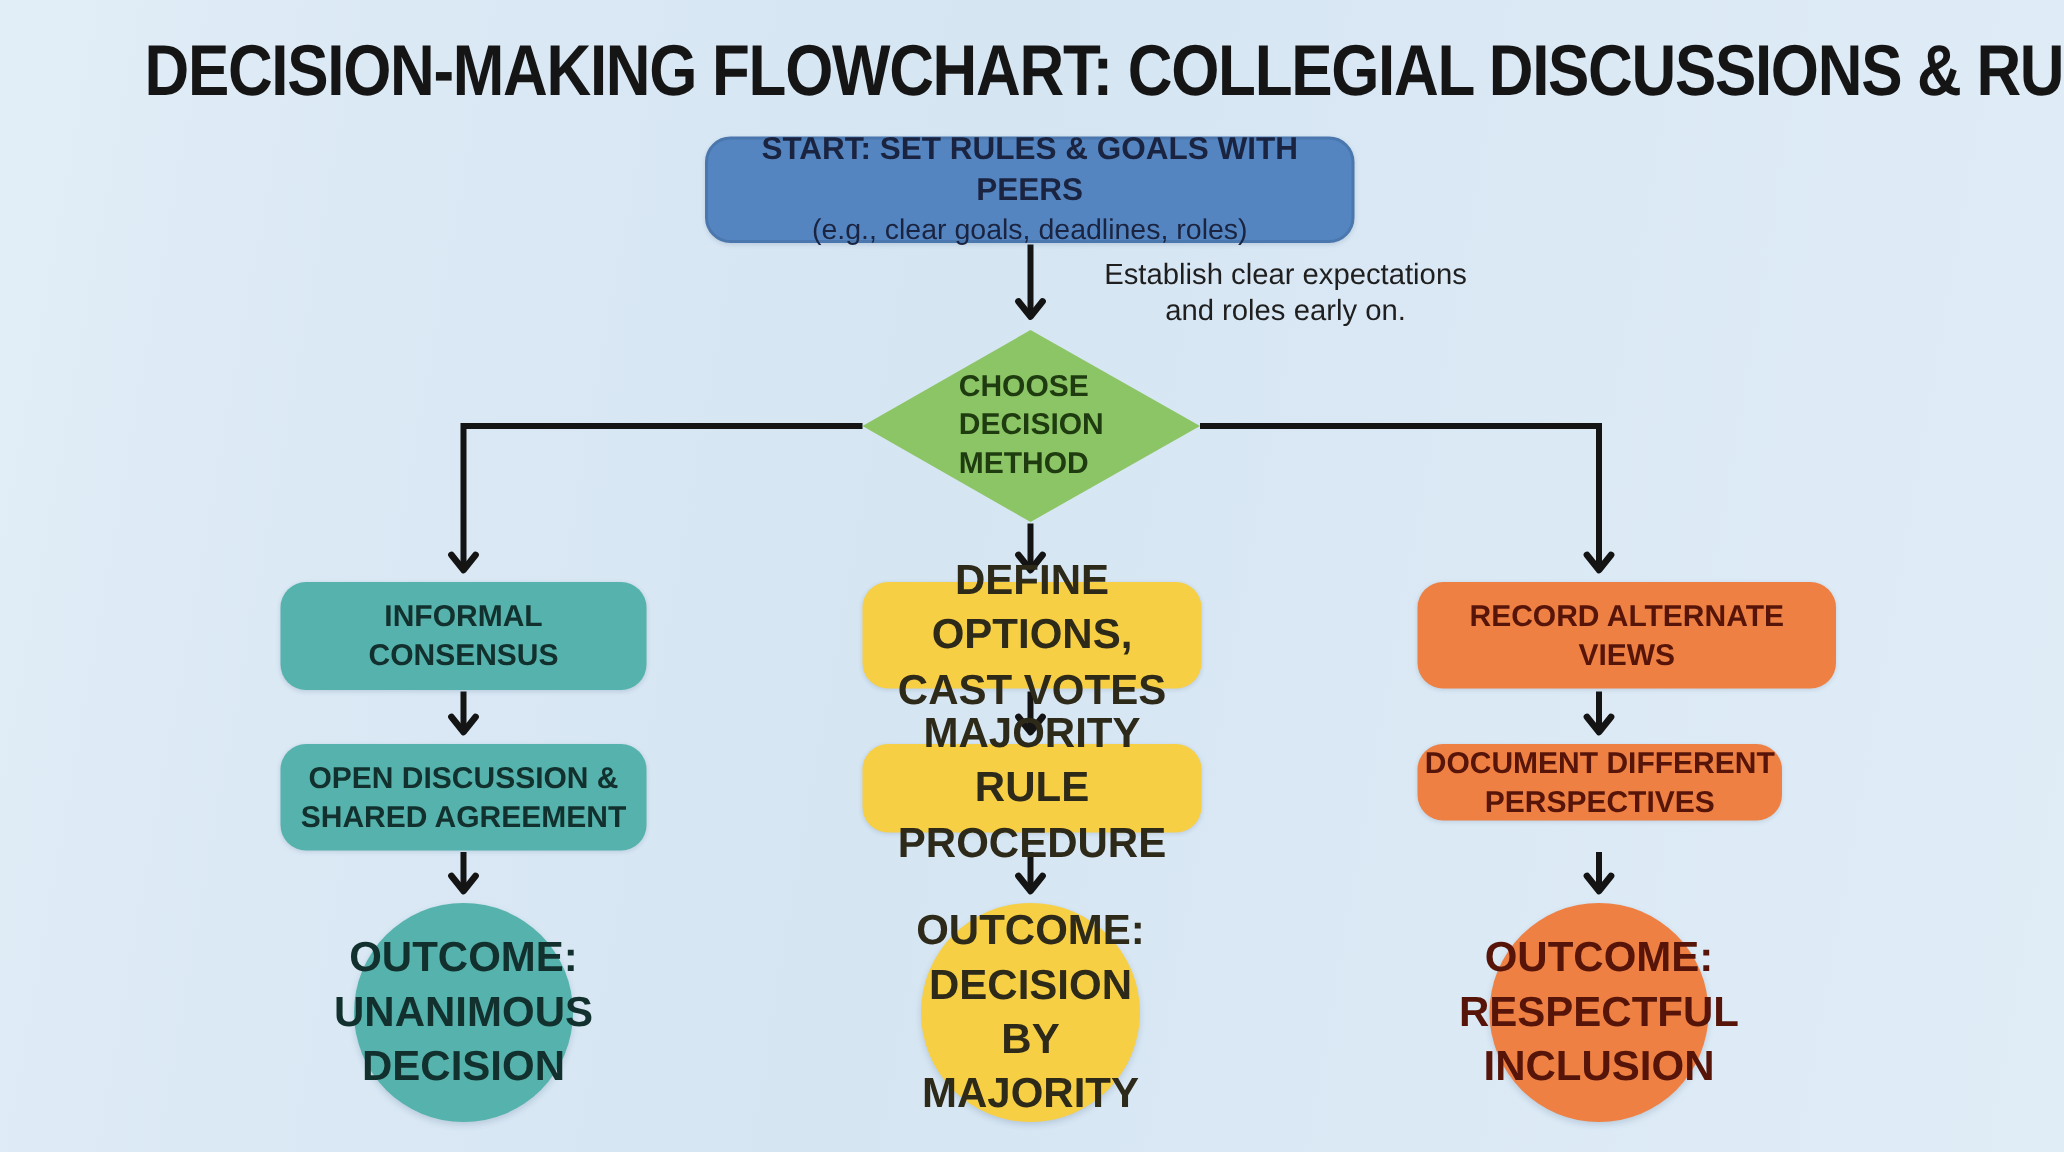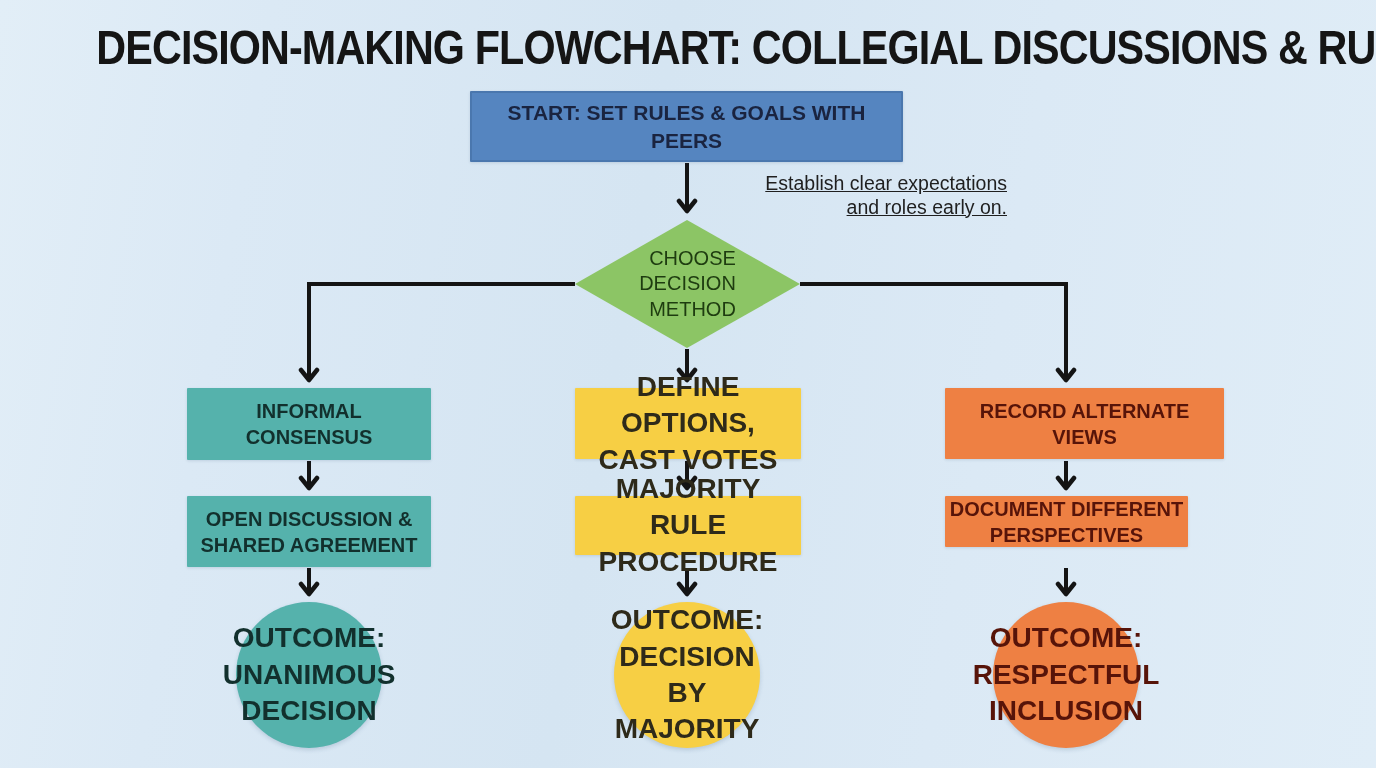--- a/index.html
+++ b/index.html
@@ -17,36 +17,36 @@
   }
   .title{
     position:absolute;top:20px;left:0;width:1376px;text-align:center;
     font-size:48px;font-weight:800;color:var(--c-title);letter-spacing:-1px;
     transform:scaleX(0.86);transform-origin:50% 50%;white-space:nowrap;
   }
   svg.wires{position:absolute;left:0;top:0;width:1376px;height:768px;}
   .node{
     position:absolute;display:flex;align-items:center;justify-content:center;
     text-align:center;font-weight:700;white-space:pre-line;line-height:1.3;
-    border-radius:1px;box-shadow:0 1px 3px rgba(40,70,110,0.15);
+    border-radius:17px;box-shadow:0 1px 3px rgba(40,70,110,0.15);
   }
   .node-start{
     left:470px;top:91px;width:433px;height:71px;background:var(--c-blue);
     border:2px solid var(--c-blueBorder);color:var(--c-navy);flex-direction:column;
   }
   .node-start .start-title{font-size:21px;font-weight:700;}
   .node-start .start-sub{font-size:19px;font-weight:400;margin-top:2px;}
   .note{
     position:absolute;left:707px;top:172px;width:300px;color:var(--c-note);
-    font-size:19.5px;line-height:1.22;white-space:pre-line;font-weight:400;text-align:right;text-decoration:underline;
+    font-size:19.5px;line-height:1.22;white-space:pre-line;font-weight:400;text-align:center;
   }
   .diamond-label{
     position:absolute;left:575px;top:220px;width:225px;height:128px;
-    display:flex;align-items:center;justify-content:center;text-align:right;
-    font-size:20px;font-weight:400;color:var(--c-greenText);white-space:pre-line;line-height:1.28;
+    display:flex;align-items:center;justify-content:center;text-align:left;
+    font-size:20px;font-weight:700;color:var(--c-greenText);white-space:pre-line;line-height:1.28;
   }
   .box-teal{background:var(--c-teal);color:var(--c-tealText);font-size:20px;}
   .box-yellow{background:var(--c-yellow);color:var(--c-yellowText);font-size:28px;}
   .box-orange{background:var(--c-orange);color:var(--c-maroon);font-size:20px;}
   .c1s1{left:187px;top:388px;width:244px;height:72px;}
   .c1s2{left:187px;top:496px;width:244px;height:71px;}
   .c2s1{left:575px;top:388px;width:226px;height:71px;}
   .c2s2{left:575px;top:496px;width:226px;height:59px;}
   .c3s1{left:945px;top:388px;width:279px;height:71px;}
   .c3s2{left:945px;top:496px;width:243px;height:51px;}
@@ -81,20 +81,21 @@
       <path d="M1066,461 V488" marker-end="url(#arrowhead)"></path>
       <path d="M309,568 V594" marker-end="url(#arrowhead)"></path>
       <path d="M687,568 V594" marker-end="url(#arrowhead)"></path>
       <path d="M1066,568 V594" marker-end="url(#arrowhead)"></path>
     </g>
     <polygon points="687,220 800,284 687,348 575,284" fill="#8cc565"></polygon>
   </svg>
 
   <div class="node node-start">
     <div class="start-title">START: SET RULES &amp; GOALS WITH PEERS</div>
+    <div class="start-sub">(e.g., clear goals, deadlines, roles)</div>
   </div>
 
   <div class="note">Establish clear expectations
 and roles early on.</div>
 
   <div class="diamond-label">CHOOSE
 DECISION
 METHOD</div>
 
   <div class="node box-teal c1s1">INFORMAL

